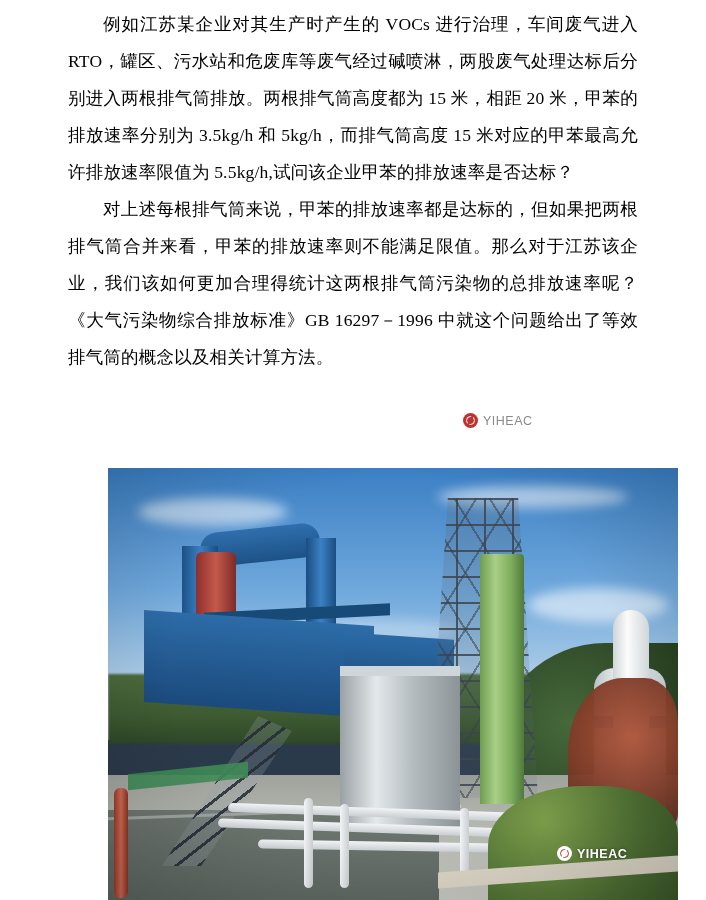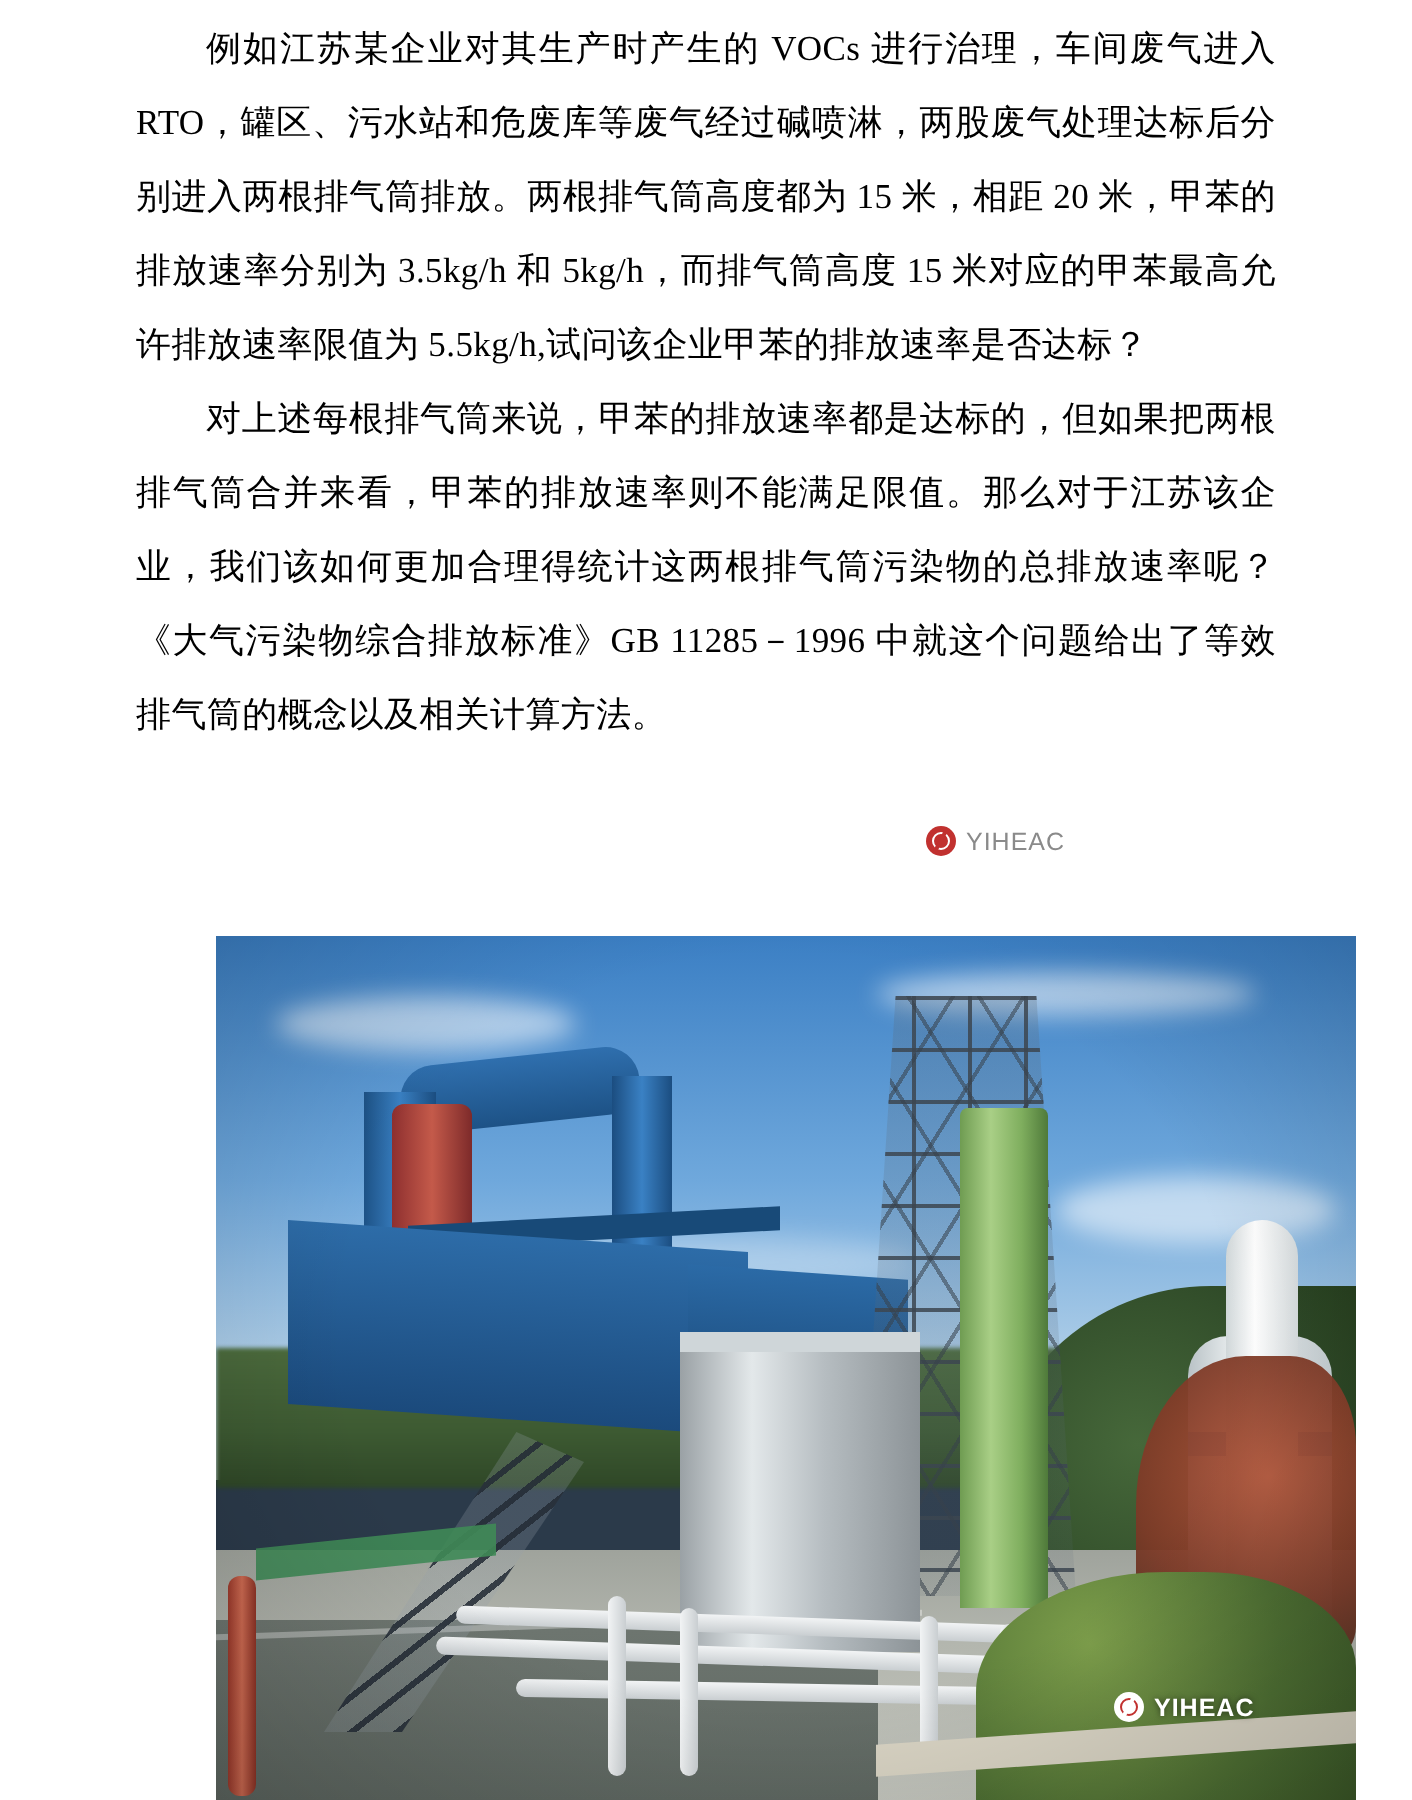--- a/index.html
+++ b/index.html
@@ -357,21 +357,21 @@
     pointer-events: none;
   }
 </style>
 </head>
 <body>
 
 <div class="page">
 
   <div class="article-body">
     <p class="para">例如江苏某企业对其生产时产生的 VOCs 进行治理，车间废气进入 RTO，罐区、污水站和危废库等废气经过碱喷淋，两股废气处理达标后分别进入两根排气筒排放。两根排气筒高度都为 15 米，相距 20 米，甲苯的排放速率分别为 3.5kg/h 和 5kg/h，而排气筒高度 15 米对应的甲苯最高允许排放速率限值为 5.5kg/h,试问该企业甲苯的排放速率是否达标？</p>
-    <p class="para">对上述每根排气筒来说，甲苯的排放速率都是达标的，但如果把两根排气筒合并来看，甲苯的排放速率则不能满足限值。那么对于江苏该企业，我们该如何更加合理得统计这两根排气筒污染物的总排放速率呢？《大气污染物综合排放标准》GB 11285－1996 中就这个问题给出了等效排气筒的概念以及相关计算方法。</p>
+    <p class="para">对上述每根排气筒来说，甲苯的排放速率都是达标的，但如果把两根排气筒合并来看，甲苯的排放速率则不能满足限值。那么对于江苏该企业，我们该如何更加合理得统计这两根排气筒污染物的总排放速率呢？《大气污染物综合排放标准》GB 16297－1996 中就这个问题给出了等效排气筒的概念以及相关计算方法。</p>
   </div>
 
   <div class="brand-mark" id="brand-top">
     <span class="logo"></span>
     <span>YIHEAC</span>
   </div>
 
   <figure class="photo-figure">
     <div class="photo">
       <div class="sky"></div>

